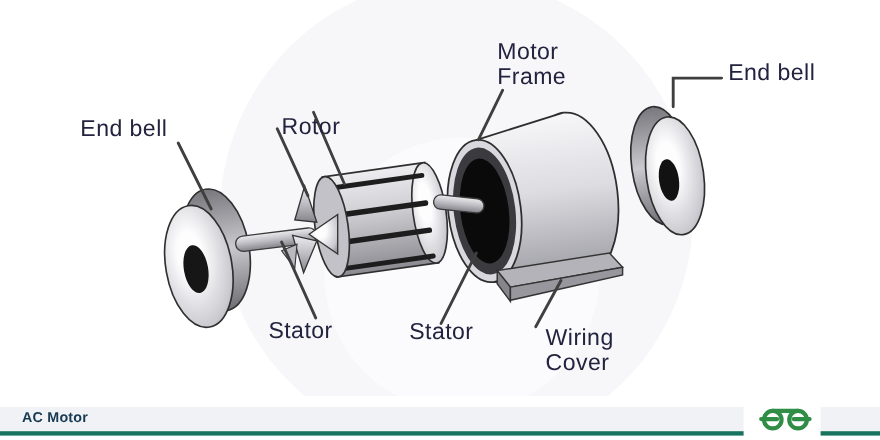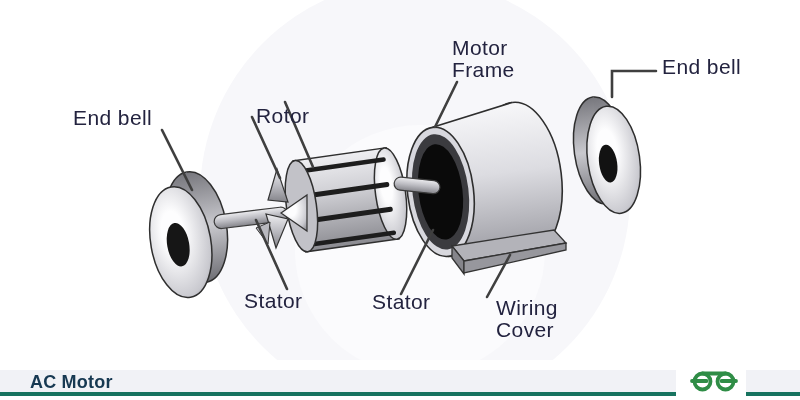--- a/index.html
+++ b/index.html
@@ -19,21 +19,21 @@
   #lbl-rotor{left:256px;top:70px;margin-top:35px;}
   #lbl-motor-frame{left:452px;top:37px;width:82px;}
   #lbl-end-bell-right{left:662px;top:56px;}
   #lbl-bearing{left:244px;top:290px;}
   #lbl-stator{left:372px;top:291px;}
   #lbl-wiring-cover{left:496px;top:297px;width:82px;}
   .footer-bar{position:absolute;left:0;top:370px;width:800px;height:22px;background:#f1f2f6;}
   .footer-line{position:absolute;left:0;top:392px;width:800px;height:4px;background:#17735f;}
   .footer-gap{position:absolute;left:676px;top:365px;width:70px;height:35px;background:#ffffff;}
   .footer-title{
-    position:absolute;left:30px;top:372px;font-size:18px;font-weight:700;
+    position:absolute;left:20px;top:372px;font-size:13px;font-weight:700;
     color:#173952;letter-spacing:.2px;
   }
   .logo-svg{position:absolute;left:687px;top:367px;}
 </style>
 </head>
 <body>
 
 <div class="stage">
 
   <svg class="diagram" width="800" height="360" viewBox="0 0 800 360">

